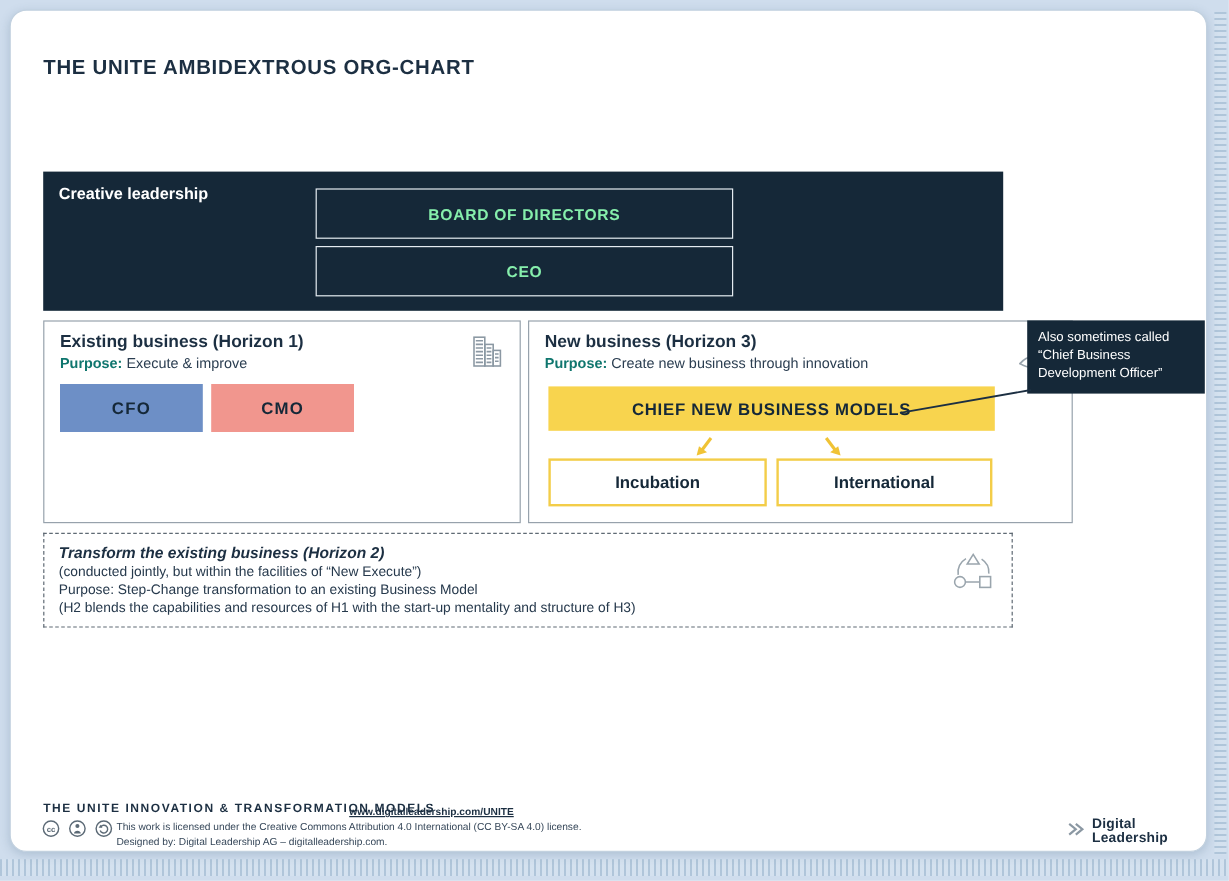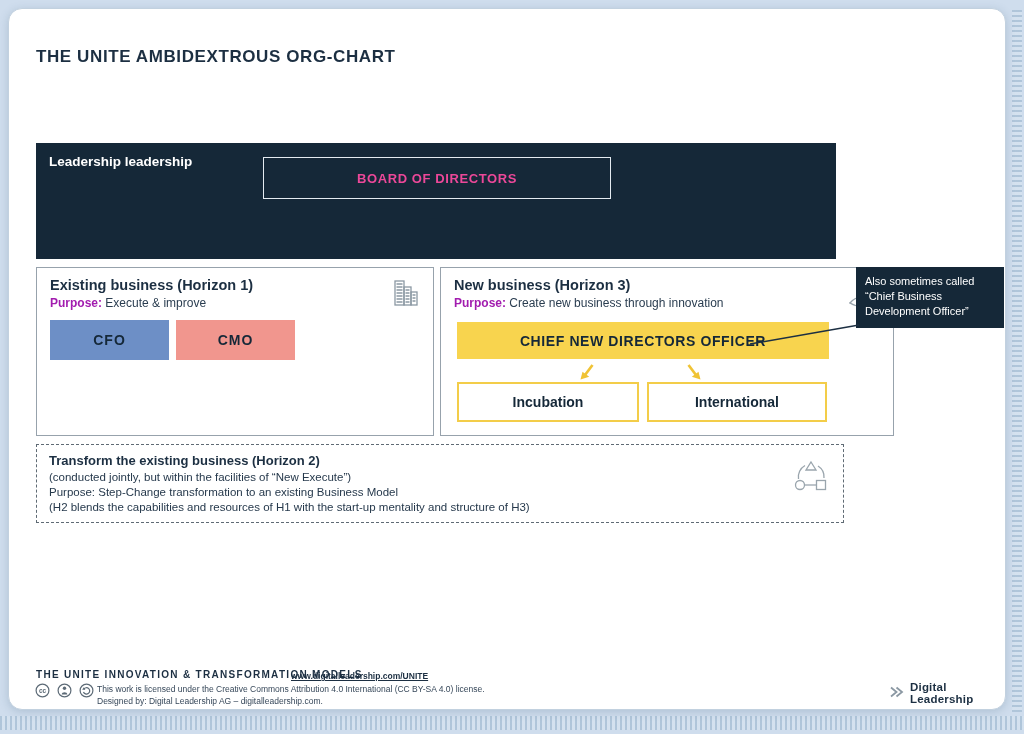--- a/index.html
+++ b/index.html
@@ -16,31 +16,31 @@
       background:repeating-linear-gradient(90deg, rgba(150,178,202,.55) 0 2px, rgba(220,232,242,.4) 2px 5px); }
   .texture-right { position:absolute; left:1012px; top:10px; width:10px; height:702px;
       background:repeating-linear-gradient(0deg, rgba(150,178,202,.55) 0 2px, rgba(220,232,242,.4) 2px 5px); }
   #page-title { position:absolute; left:27px; top:38px; font-size:17px; font-weight:bold;
       letter-spacing:.6px; color:#1c2f42; }
 
   
   #corp-panel { position:absolute; left:27px; top:134px; width:800px; height:116px; background:#152838; }
   #corp-label { position:absolute; left:13px; top:11px; color:#fff; font-size:13.5px; font-weight:bold; }
   .corp-box { position:absolute; left:227px; width:348px; height:42px; border:1.5px solid #e4ebf1;
-      color:#ec4899; font-size:13px; font-weight:bold; letter-spacing:.6px;
+      color:#86efac; font-size:13px; font-weight:bold; letter-spacing:.6px;
       display:flex; align-items:center; justify-content:center; }
   #board-box { top:14px; } #ceo-box { top:62px; }
 
   
   .panel { position:absolute; top:258px; height:169px; background:#fff; border:1px solid #97a2ac; }
   #h1-panel { left:27px; width:398px; }
   #h3-panel { left:431px; width:454px; }
   .panel-title { position:absolute; left:13px; top:9px; font-size:14.5px; font-weight:bold; color:#1c2f42; }
   .panel-purpose { position:absolute; left:13px; top:28px; font-size:12px; color:#2a3d50; }
-  .panel-purpose b { color:#a21caf;text-align:right; }
+  .panel-purpose b { color:#0f766e;text-align:right; }
   .panel-icon { position:absolute; right:10px; top:8px; }
 
   .roles-row { position:absolute; left:13px; top:52px; display:flex; gap:7px; }
   .role { width:119px; height:40px; display:flex; align-items:center; justify-content:center;
       font-size:14px; font-weight:bold; letter-spacing:1px; color:#152838; }
 
   #cnbo-box { position:absolute; left:16px; top:54px; width:372px; height:37px;
       display:flex; align-items:center; justify-content:center;
       font-size:14px; font-weight:bold; letter-spacing:.6px; color:#152838; }
   .child-box { position:absolute; top:114px; height:40px; background:#fff; border:2px solid #f3cd49;
@@ -52,21 +52,21 @@
   #arrow-left { left:137px; } #arrow-right { left:244px; }
 
   
   #callout { position:absolute; left:847px; top:258px; width:148px; height:61px; background:#152838;
       color:#fff; font-size:11px; line-height:15px; padding:7px 9px; }
   #connector { position:absolute; left:733px; top:305px; width:125px; height:36px; pointer-events:none; }
 
   
   #h2-panel { position:absolute; left:27px; top:435px; width:808px; height:79px;
       border:1.5px dashed #5f6a74; background:#fff; }
-  #h2-title { position:absolute; left:12px; top:8px; font-size:13px; font-weight:bold; color:#1c2f42; }
+  #h2-title { position:absolute; left:12px; top:8px; font-size:13px; font-weight:bold; color:#1c2f42;font-style:italic; }
   .h2-line { position:absolute; left:12px; font-size:11.5px; color:#26394c; }
   #h2-line-0 { top:26px; } #h2-line-1 { top:41px; } #h2-line-2 { top:56px; }
   #h2-icon { position:absolute; right:14px; top:12px; }
 
   
   #footer-series { position:absolute; left:27px; top:660px; font-size:10px; font-weight:bold;
       letter-spacing:1.3px; color:#1c2f42; }
   #footer-link { position:absolute; left:282px; top:662px; font-size:8.5px; font-weight:bold;
       color:#1c2f42; text-decoration:underline; }
   #cc-icons { position:absolute; left:26px; top:674px; display:flex; gap:7px; }
@@ -81,22 +81,23 @@
 
 <div id="stage">
   <div class="texture-bottom"></div>
   <div class="texture-right"></div>
 
   <div id="card">
 
     <h1 id="page-title">THE UNITE AMBIDEXTROUS ORG-CHART</h1>
 
     <section id="corp-panel">
-      <div id="corp-label">Leadership leadership</div>
+      <div id="corp-label">Creative leadership</div>
       <div class="corp-box" id="board-box">BOARD OF DIRECTORS</div>
+      <div class="corp-box" id="ceo-box">CEO</div>
     </section>
 
     <section class="panel" id="h1-panel">
       <div class="panel-title">Existing business (Horizon 1)</div>
       <div class="panel-purpose">
         <b>Purpose:</b>
         <span>Execute &amp; improve</span>
       </div>
       <span class="panel-icon">
         <svg width="34" height="34" viewBox="0 0 34 34" fill="none" stroke="#8b98a3" stroke-width="1.3">
@@ -122,21 +123,21 @@
       </div>
       <span class="panel-icon">
         <svg width="36" height="36" viewBox="0 0 36 36" fill="none" stroke="#99a4ad" stroke-width="1.4" stroke-linecap="round">
           <circle cx="21" cy="10" r="5.2"></circle>
           <circle cx="21" cy="10" r="1.9"></circle>
           <path d="M21 2.2 V4.2 M21 15.8 V17.8 M13.2 10 H15.2 M26.8 10 H28.8 M15.5 4.5 L16.9 5.9 M25.1 14.1 L26.5 15.5 M26.5 4.5 L25.1 5.9 M16.9 14.1 L15.5 15.5"></path>
           <path d="M3 27 C 8 21, 13 20.5, 18 22 L 26 24.2 C 28.5 25, 28 28, 25.2 27.6 L 19 26.6"></path>
           <path d="M3 27 C 10 31.5, 19 31, 25 27 L 32.5 20.5"></path>
         </svg>
       </span>
-      <div id="cnbo-box" style="background-color: rgb(248, 212, 78);">CHIEF NEW DIRECTORS OFFICER</div>
+      <div id="cnbo-box" style="background-color: rgb(248, 212, 78);">CHIEF NEW BUSINESS MODELS</div>
       <span class="dl-arrow" id="arrow-left">
         <svg width="18" height="20" viewBox="0 0 18 20">
           <line x1="14.5" y1="2" x2="7" y2="12" stroke="#f0c335" stroke-width="2.6"></line>
           <polygon points="2.5,16.5 4.5,8.8 11.2,13.8" fill="#f0c335"></polygon>
         </svg>
       </span>
       <span class="dl-arrow" id="arrow-right">
         <svg width="18" height="20" viewBox="0 0 18 20">
           <line x1="3.5" y1="2" x2="11" y2="12" stroke="#f0c335" stroke-width="2.6"></line>
           <polygon points="15.5,16.5 13.5,8.8 6.8,13.8" fill="#f0c335"></polygon>

